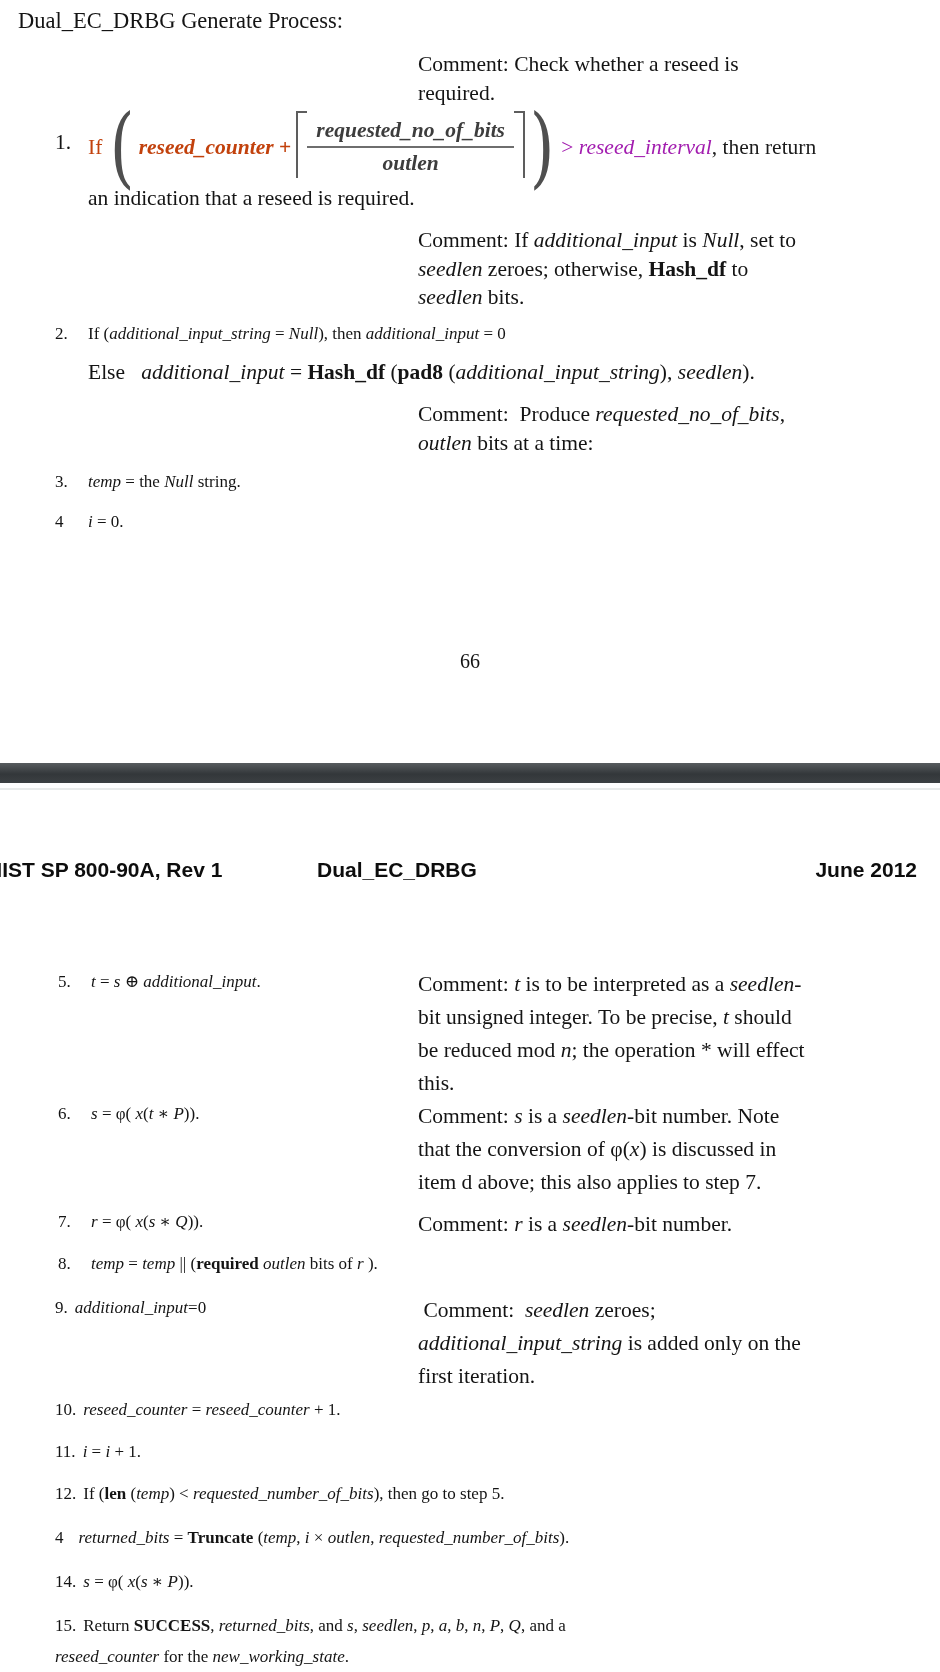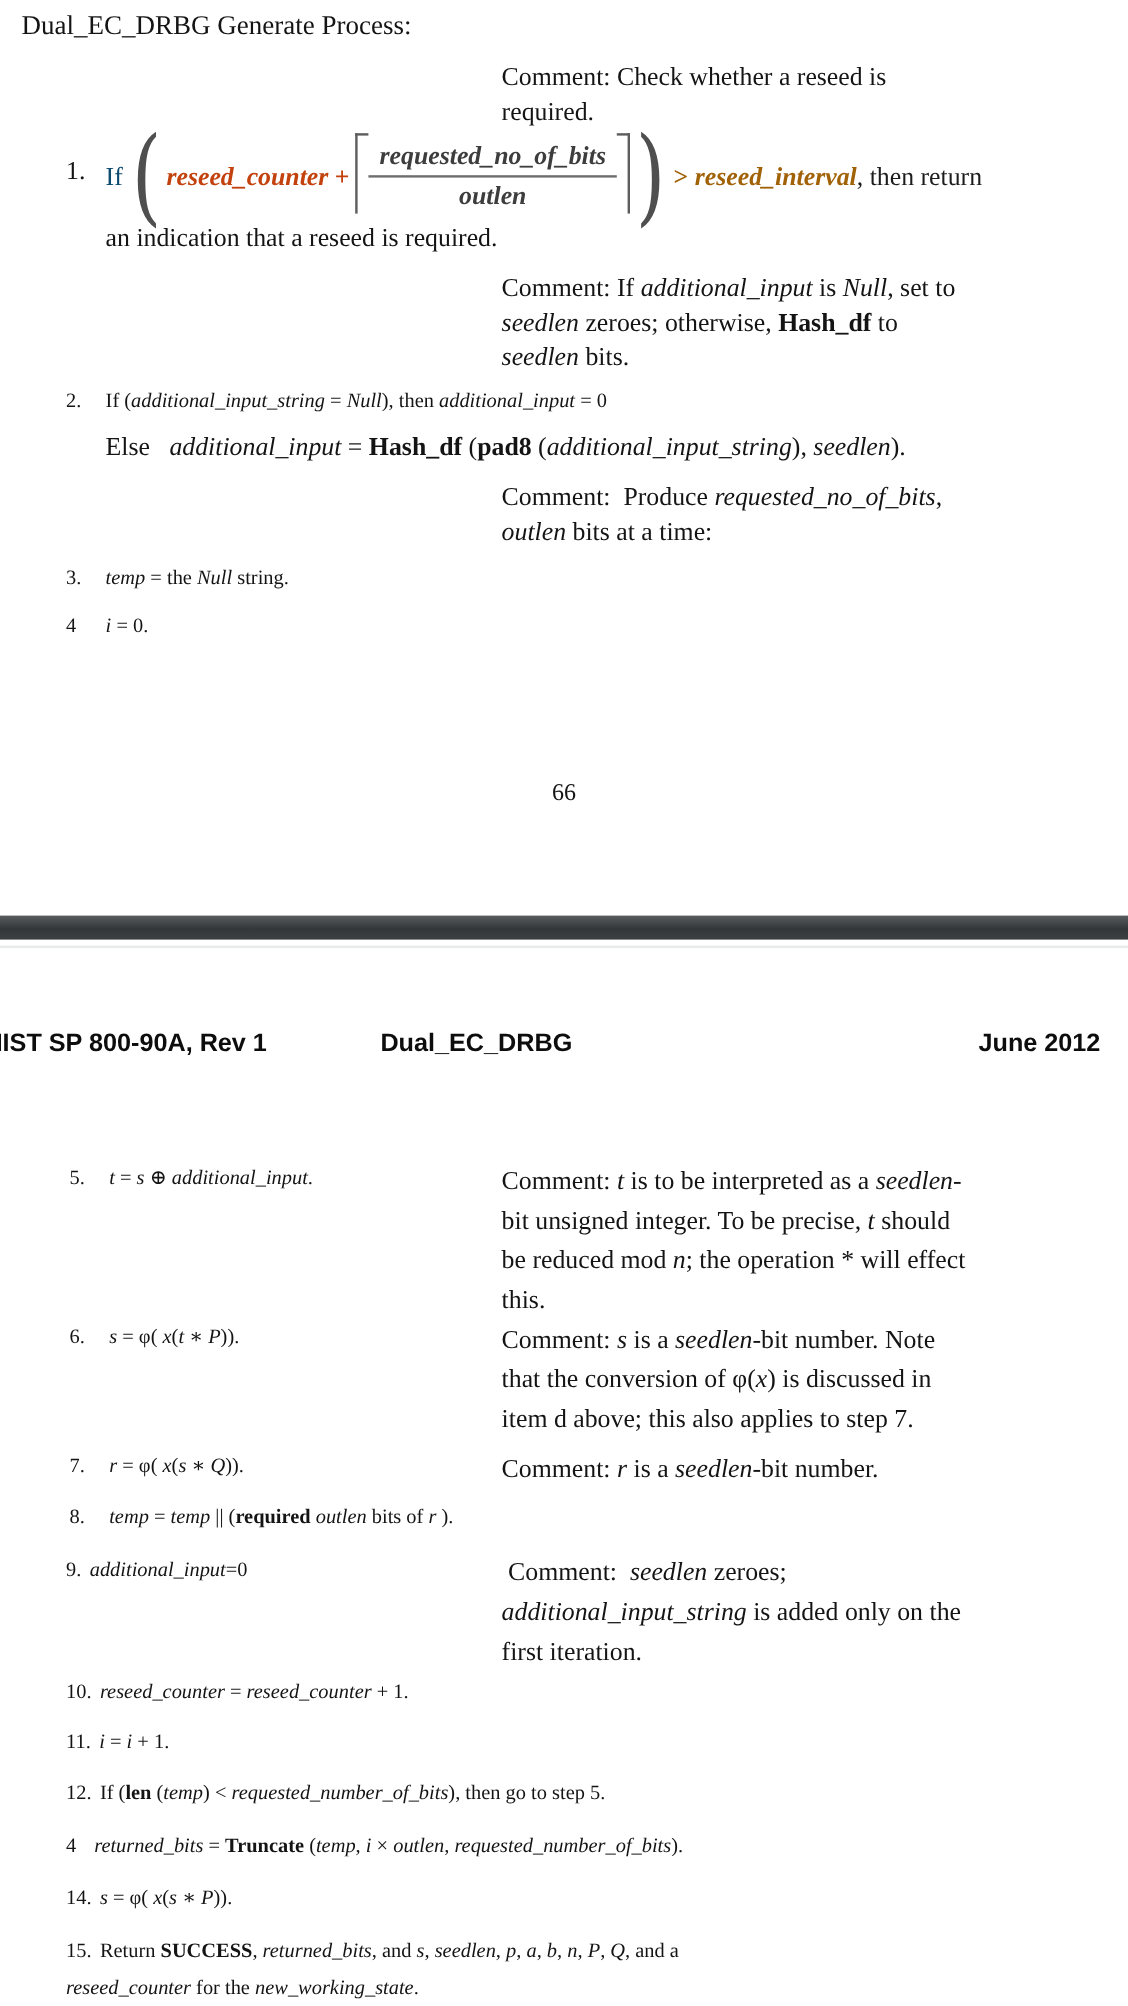--- a/index.html
+++ b/index.html
@@ -15,32 +15,32 @@
   .step{font-size:17px;left:55px;line-height:28px;}
   .step .num{display:inline-block;width:33px;}
   .step.tight .num{width:auto;margin-right:7px;}
   .step.gap .num{width:auto;margin-right:15px;}
   .step.ind58{left:58px;}
   .cont-line{left:88px;font-size:21.5px;}
   b{font-weight:bold;text-align:center;}
   
   .formula-row{left:55px;top:104px;height:86px;display:flex;align-items:center;}
   .formula-row .num{width:33px;font-size:21.5px;align-self:flex-start;padding-top:26px;}
-  .fw{font-size:21.5px;margin-right:8px;color:#0c4a6e;}
+  .fw{font-size:21.5px;margin-right:8px;color:#c2410c;}
   .bigparen{font-size:88px;font-weight:300;color:#4f4f4f;line-height:.88;
     transform:scaleX(.72);font-family:"DejaVu Serif",serif;margin:0 -5px;}
   .fexpr{font-size:21.5px;font-weight:600;color:#c2410c;margin:0 0 0 4px;white-space:nowrap;}
   .frac{display:inline-flex;flex-direction:column;align-items:center;
     font-size:21.5px;font-weight:600;color:#3d3d3d;}
   .fnum{padding:0 9px 3px;border-bottom:2.5px solid #6e6e6e;white-space:nowrap;}
   .fden{padding-top:3px;}
   .ceil-l{align-self:stretch;width:9px;border-left:2.5px solid #5d5d5d;border-top:2.5px solid #5d5d5d;margin:7px 0 12px 5px;}
   .ceil-r{align-self:stretch;width:9px;border-right:2.5px solid #5d5d5d;border-top:2.5px solid #5d5d5d;margin:7px 5px 12px 0;}
   .fright{font-size:21.5px;color:#1c1c1c;margin-left:7px;white-space:nowrap;}
-  .gmath{font-weight:700;color:#a16207;}
+  .gmath{font-weight:400;color:#a21caf;}
   .page-number{left:0;top:650px;width:100%;text-align:center;font-size:20px;}
   
   .sep-bar{left:0;top:763px;width:940px;height:20px;}
   .edge-line{left:0;top:788px;width:940px;height:2px;background:#e9ebeb;}
   
   .hdr{font-family:"Liberation Sans","DejaVu Sans",sans-serif;font-weight:bold;
     font-size:21px;top:858px;white-space:nowrap;color:#0d0d0d;}
   .hdr-left{left:-13px;}
   .hdr-center{left:317px;}
   .hdr-right{right:23px;}

